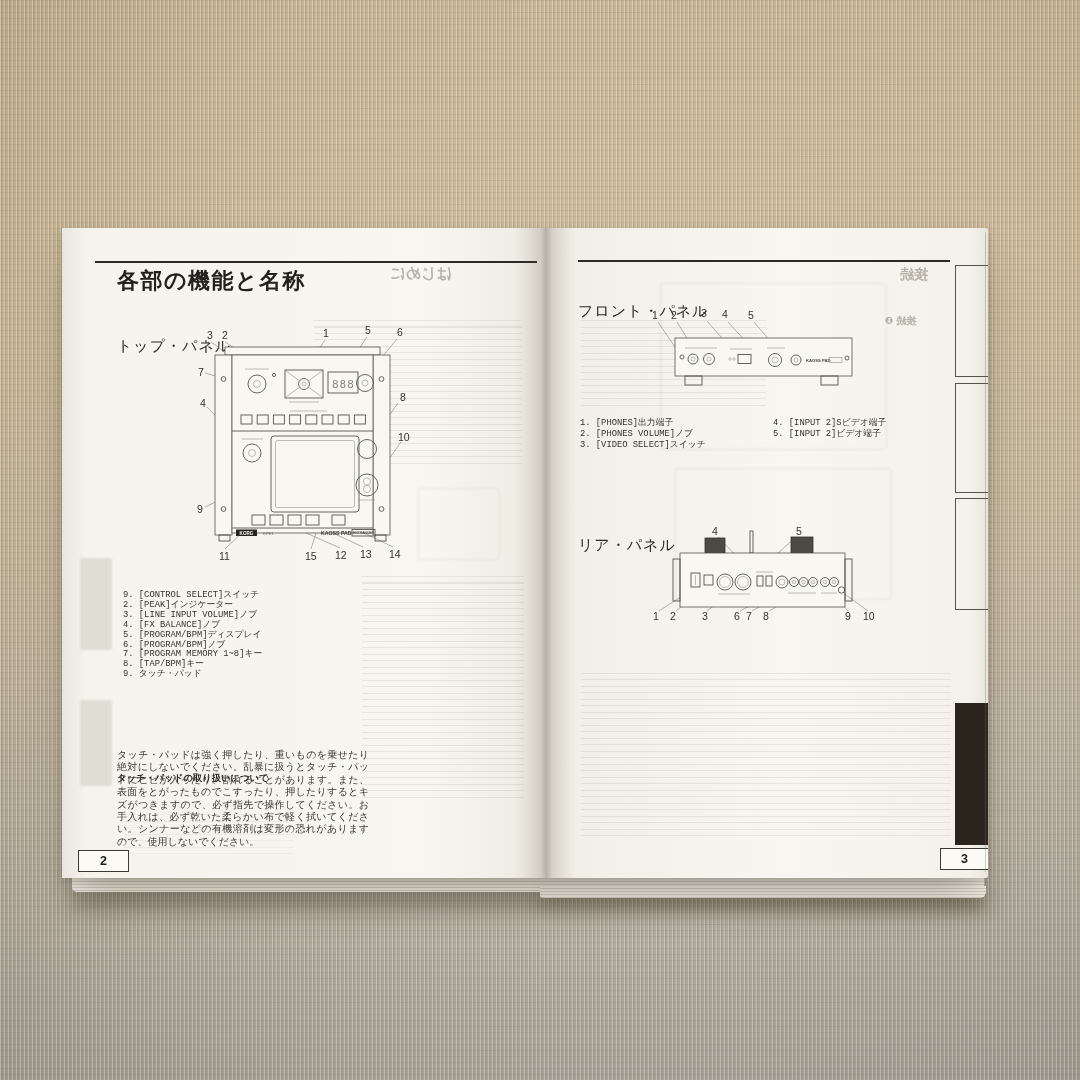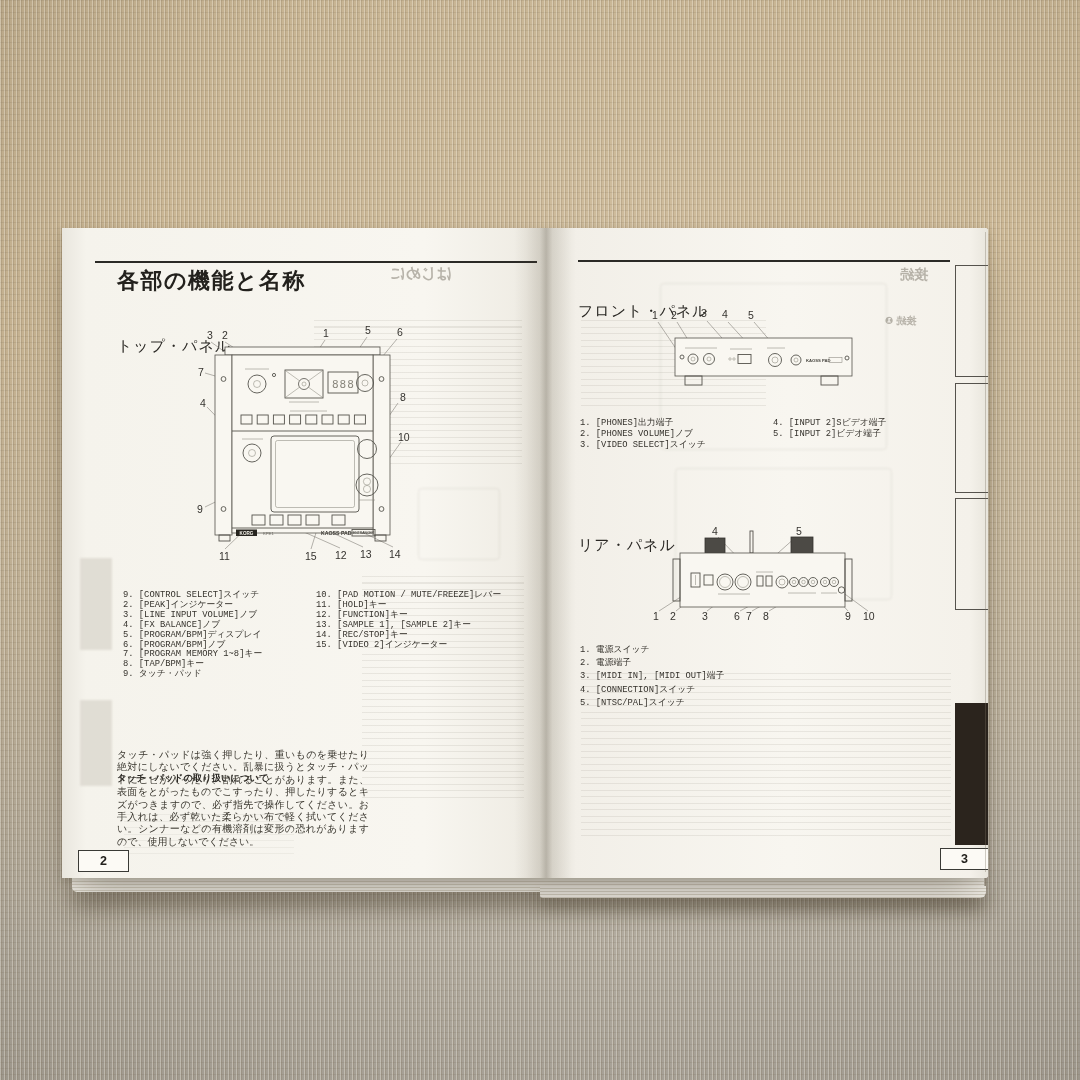--- a/index.html
+++ b/index.html
@@ -221,28 +221,20 @@
       <div>9. [CONTROL SELECT]スイッチ</div>
       <div>2. [PEAK]インジケーター</div>
       <div>3. [LINE INPUT VOLUME]ノブ</div>
       <div>4. [FX BALANCE]ノブ</div>
       <div>5. [PROGRAM/BPM]ディスプレイ</div>
       <div>6. [PROGRAM/BPM]ノブ</div>
       <div>7. [PROGRAM MEMORY 1~8]キー</div>
       <div>8. [TAP/BPM]キー</div>
       <div>9. タッチ・パッド</div>
     </div>
-    <div class="abs list l10" style="left:254px;top:363px;">
-      <div>10. [PAD MOTION / MUTE/FREEZE]レバー</div>
-      <div>11. [HOLD]キー</div>
-      <div>12. [FUNCTION]キー</div>
-      <div>13. [SAMPLE 1], [SAMPLE 2]キー</div>
-      <div>14. [REC/STOP]キー</div>
-      <div>15. [VIDEO 2]インジケーター</div>
-    </div>
 
     <div class="abs note-title" style="left:55px;top:508px;margin-top:36px;">タッチ・パッドの取り扱いについて</div>
     <div class="abs note-body" style="left:55px;top:521px;">タッチ・パッドは強く押したり、重いものを乗せたり絶対にしないでください。乱暴に扱うとタッチ・パッドにヒビが入ったり、割れることがあります。また、表面をとがったものでこすったり、押したりするとキズがつきますので、必ず指先で操作してください。お手入れは、必ず乾いた柔らかい布で軽く拭いてください。シンナーなどの有機溶剤は変形の恐れがありますので、使用しないでください。</div>
 
     <div class="pagenum" style="left:16px;top:622px;width:49px;height:20px;">2</div>
   </div>
 
   <div class="page right">
 
     <div class="bleed-text" style="left:355px;top:38px;font-size:14px;">接続</div>
@@ -381,27 +373,20 @@
         <text class="co" x="34" y="97">2</text>
         <text class="co" x="66" y="97">3</text>
         <text class="co" x="98" y="97">6</text>
         <text class="co" x="110" y="97">7</text>
         <text class="co" x="127" y="97">8</text>
         <text class="co" x="209" y="97">9</text>
         <text class="co" x="227" y="97">10</text>
       </g>
     </svg>
 
-    <div class="abs list l13" style="left:35px;top:416px;">
-      <div>1. 電源スイッチ</div>
-      <div>2. 電源端子</div>
-      <div>3. [MIDI IN], [MIDI OUT]端子</div>
-      <div>4. [CONNECTION]スイッチ</div>
-      <div>5. [NTSC/PAL]スイッチ</div>
-    </div>
 
     <div class="tab" style="top:37px;height:110px;"></div>
     <div class="tab" style="top:155px;height:108px;"></div>
     <div class="tab" style="top:270px;height:110px;"></div>
     <div class="tab filled" style="top:475px;height:140px;"></div>
 
     <div class="pagenum" style="left:395px;top:620px;width:47px;height:20px;">3</div>
     <div class="edgeline"></div>
   </div>
 

